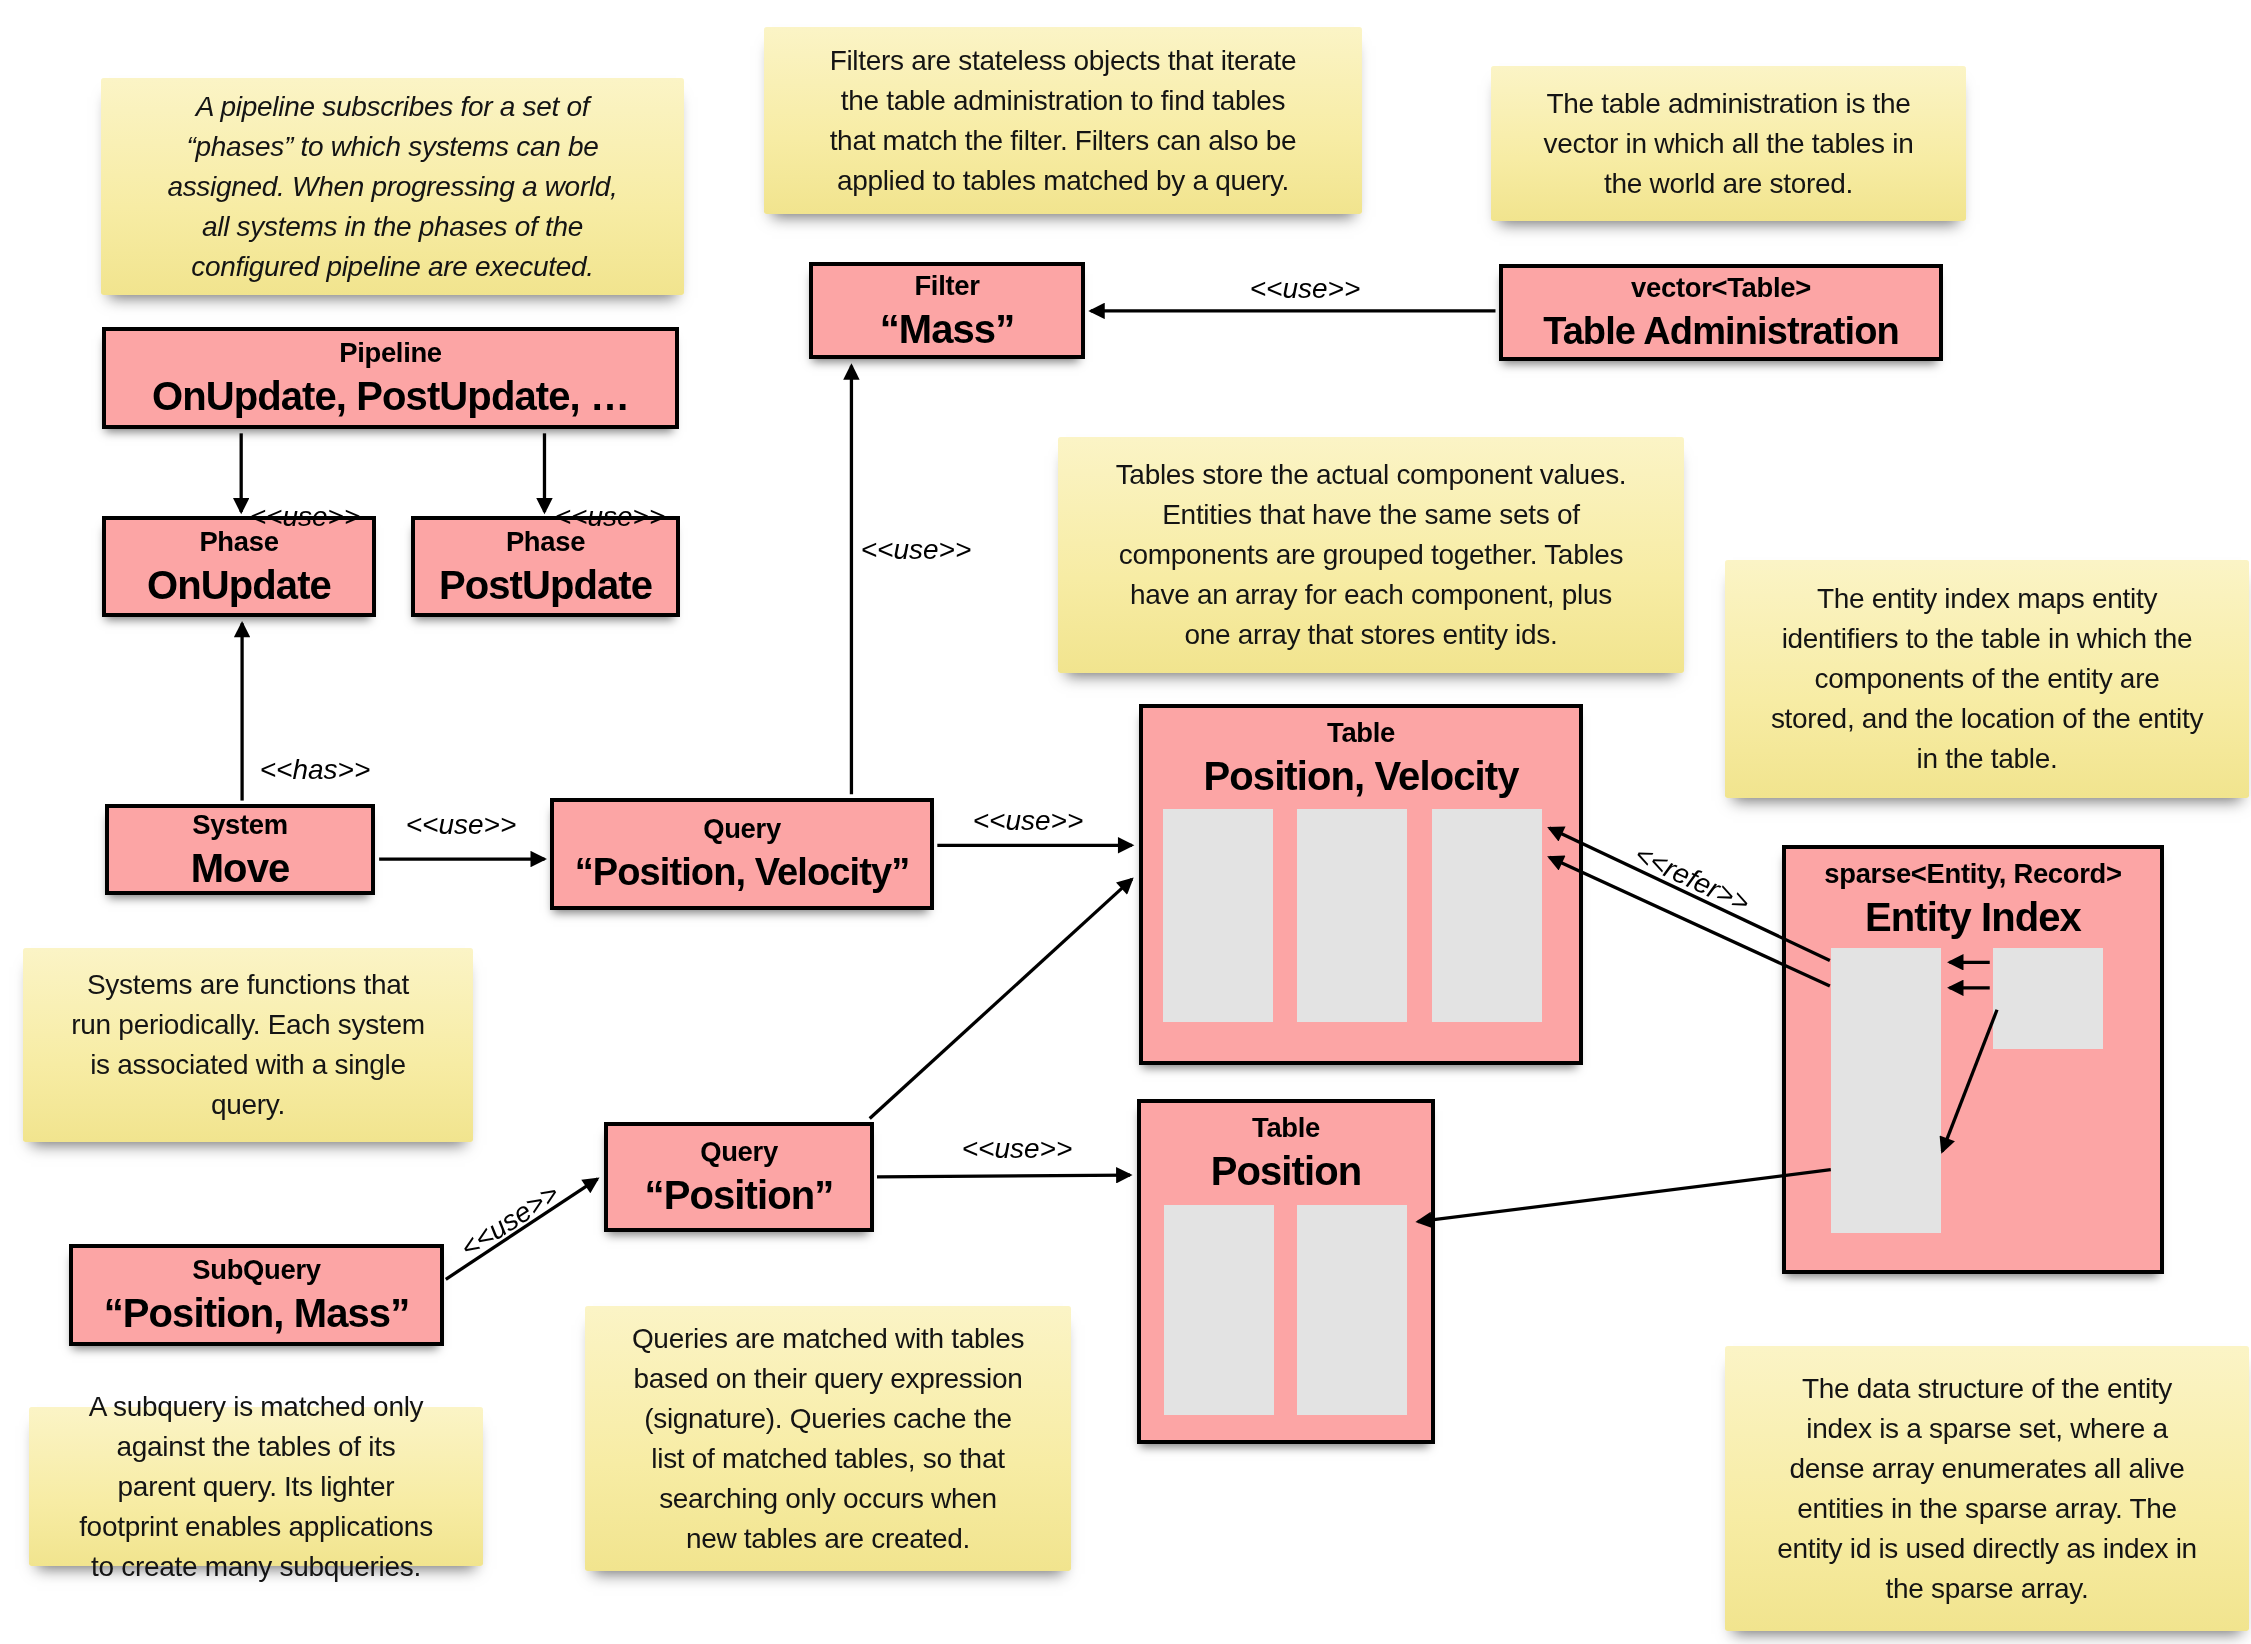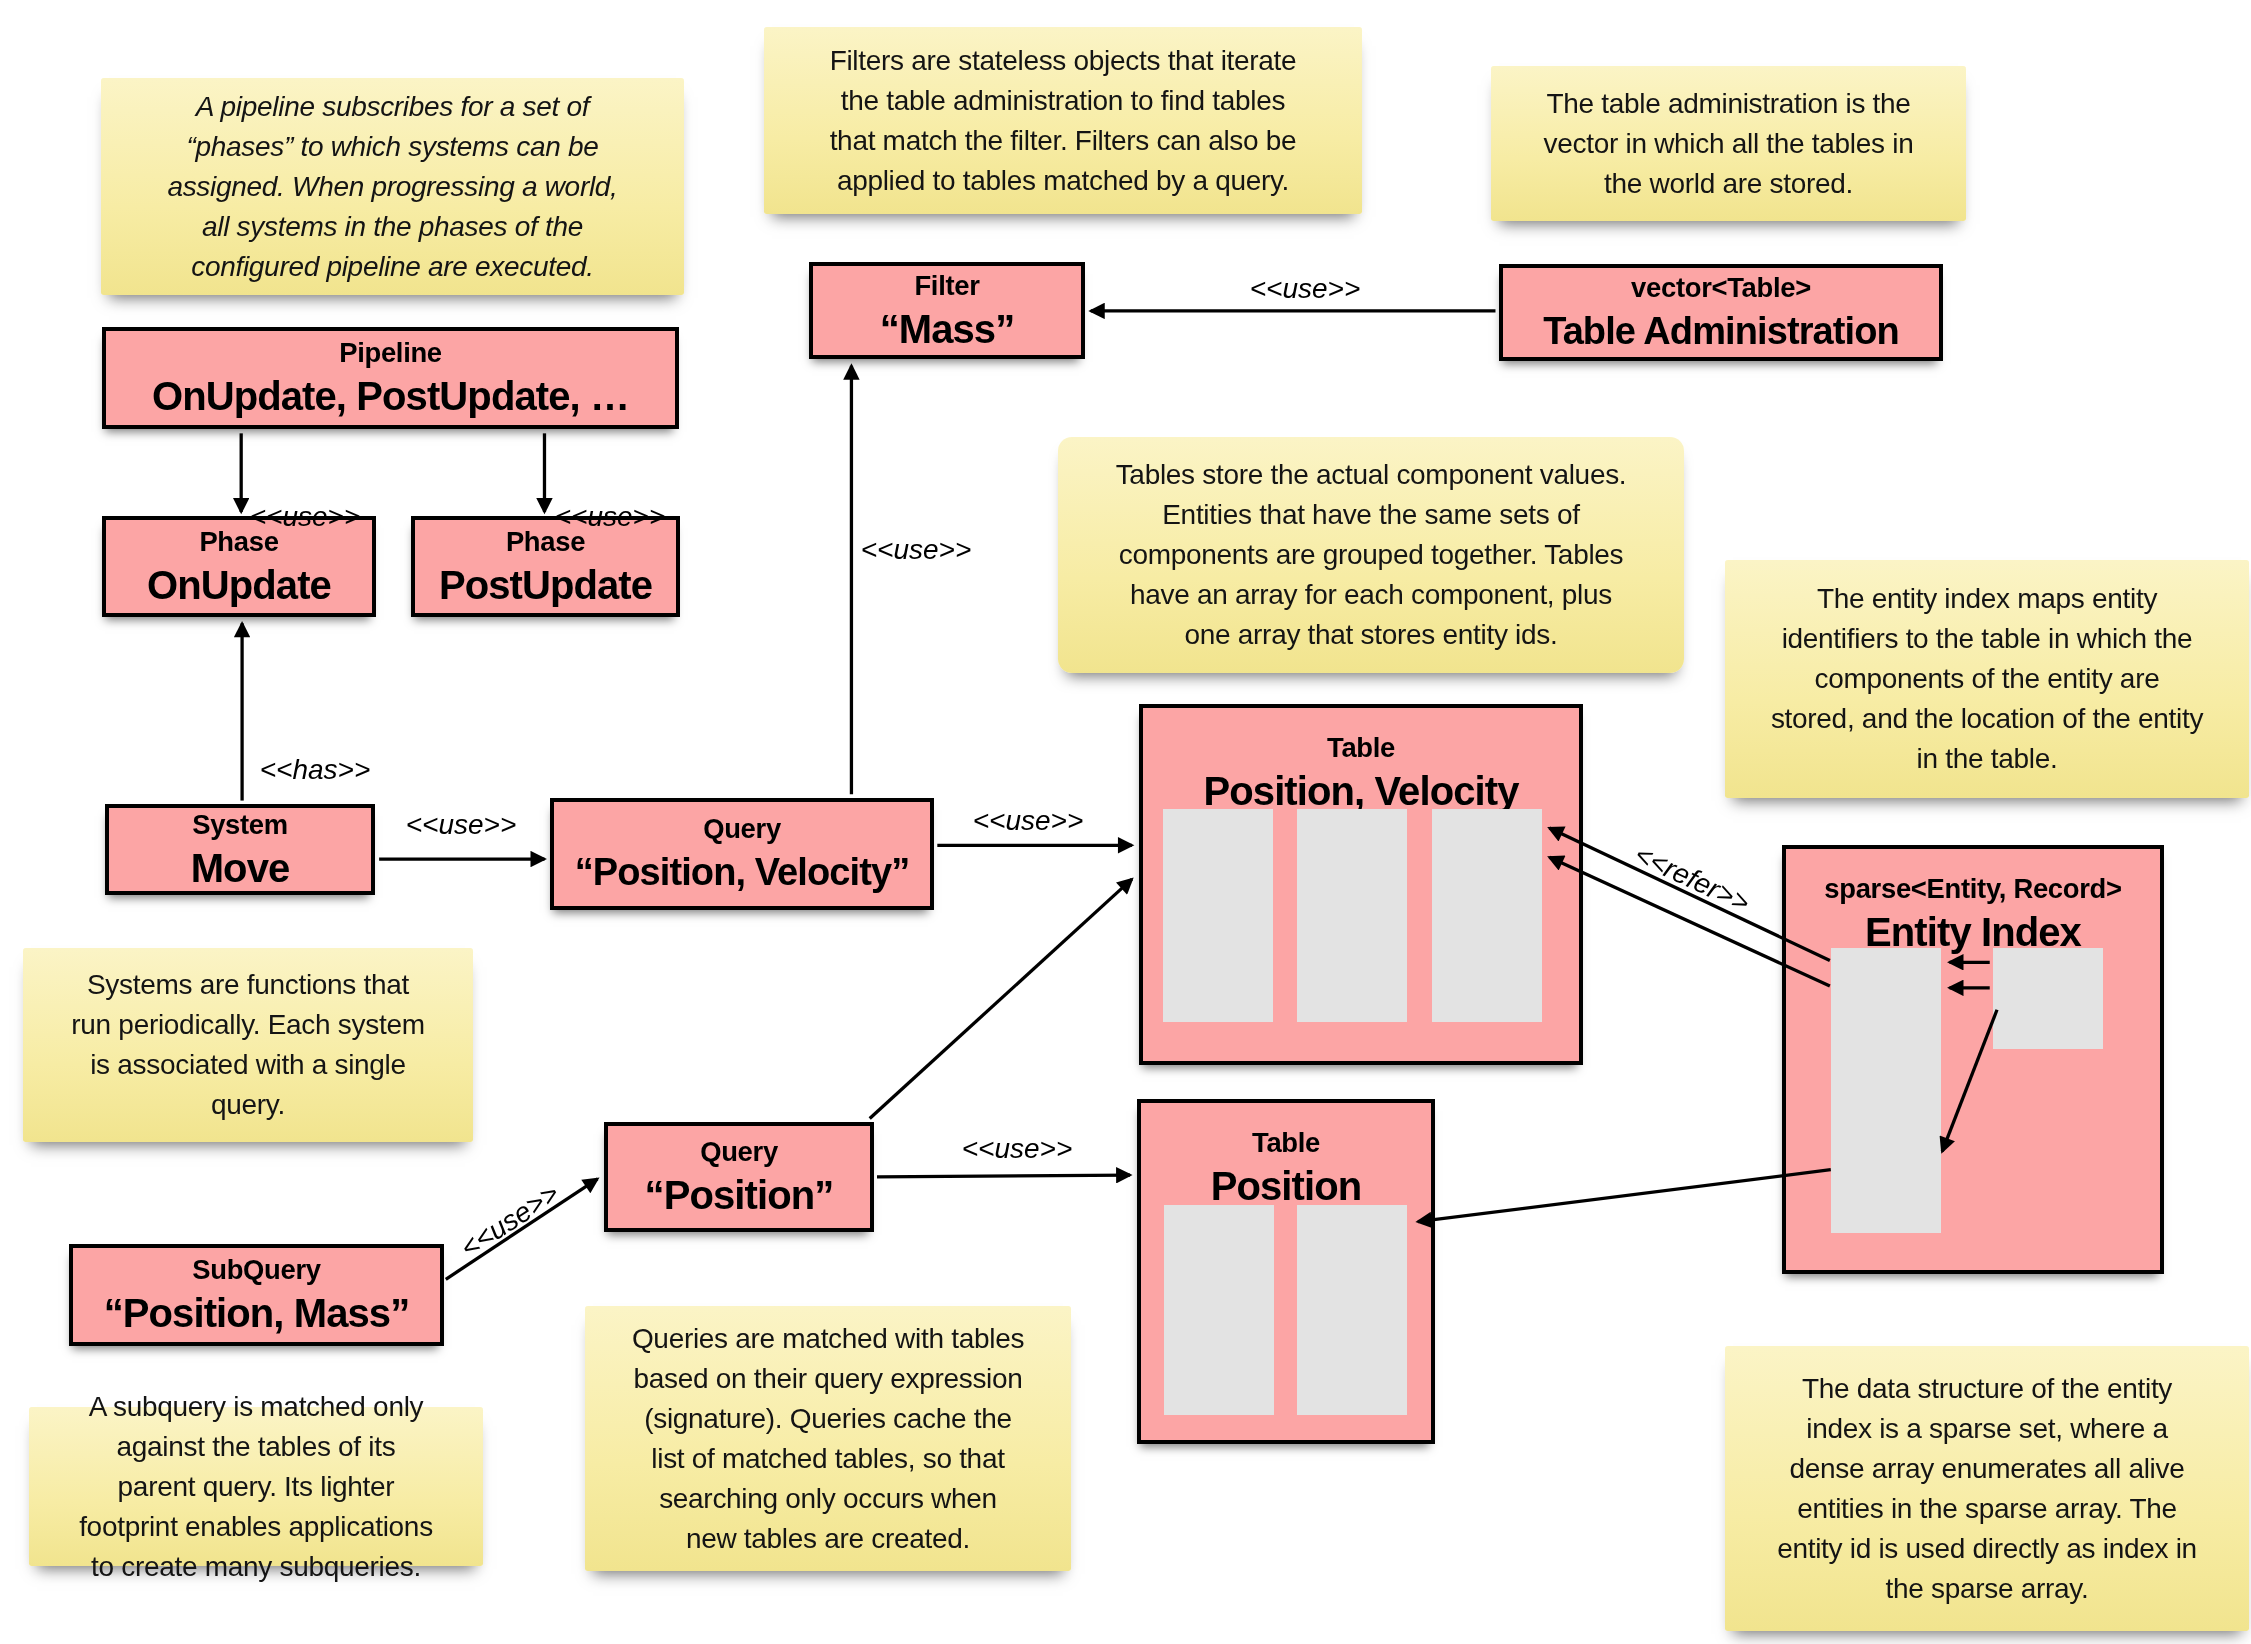--- a/index.html
+++ b/index.html
@@ -14,21 +14,21 @@
     box-shadow:0 11px 14.6px -8.2px rgba(0,0,0,0.55);
     display:flex; align-items:center; justify-content:center; text-align:center;
   }
   .note-text { white-space:pre; font-size:28px; line-height:40px; color:#141414; letter-spacing:-0.3px; }
   .box {
     position:absolute; background:#fca5a5; border:4.6px solid #000;
     box-shadow:-1.8px 7.3px 9.1px -4.6px rgba(0,0,0,0.5);
     display:flex; flex-direction:column; align-items:center; justify-content:center;
     text-align:center; box-sizing:border-box;
   }
-  .box.table-box { justify-content:flex-start; padding-top:21px; }
+  .box.table-box { justify-content:flex-start; padding-top:6px; }
   .box-title { font-weight:bold; font-size:27.4px; line-height:37px; letter-spacing:-0.3px; }
   .box-label { font-weight:bold; font-size:40px; line-height:51px; letter-spacing:-0.9px; }
   .gcol { position:absolute; background:#e3e3e3; }
   .elabel {
     position:absolute; font-style:italic; font-size:28px; white-space:nowrap;
     color:#000;
   }
   #wires { position:absolute; left:0; top:0; pointer-events:none; }
 </style>
 </head>
@@ -46,21 +46,21 @@
       <span class="note-text">Filters are stateless objects that iterate
 the table administration to find tables
 that match the filter. Filters can also be
 applied to tables matched by a query.</span>
     </div>
     <div class="note" style="left: 1491px; top: 66px; width: 475px; height: 155px;">
       <span class="note-text">The table administration is the
 vector in which all the tables in
 the world are stored.</span>
     </div>
-    <div class="note" style="left: 1058px; top: 437px; width: 626px; height: 236px; border-radius: 14px;">
+    <div class="note" style="left: 1058px; top: 437px; width: 626px; height: 236px;">
       <span class="note-text">Tables store the actual component values.
 Entities that have the same sets of
 components are grouped together. Tables
 have an array for each component, plus
 one array that stores entity ids.</span>
     </div>
     <div class="note" style="left: 1725px; top: 560px; width: 524px; height: 238px;">
       <span class="note-text">The entity index maps entity
 identifiers to the table in which the
 components of the entity are

